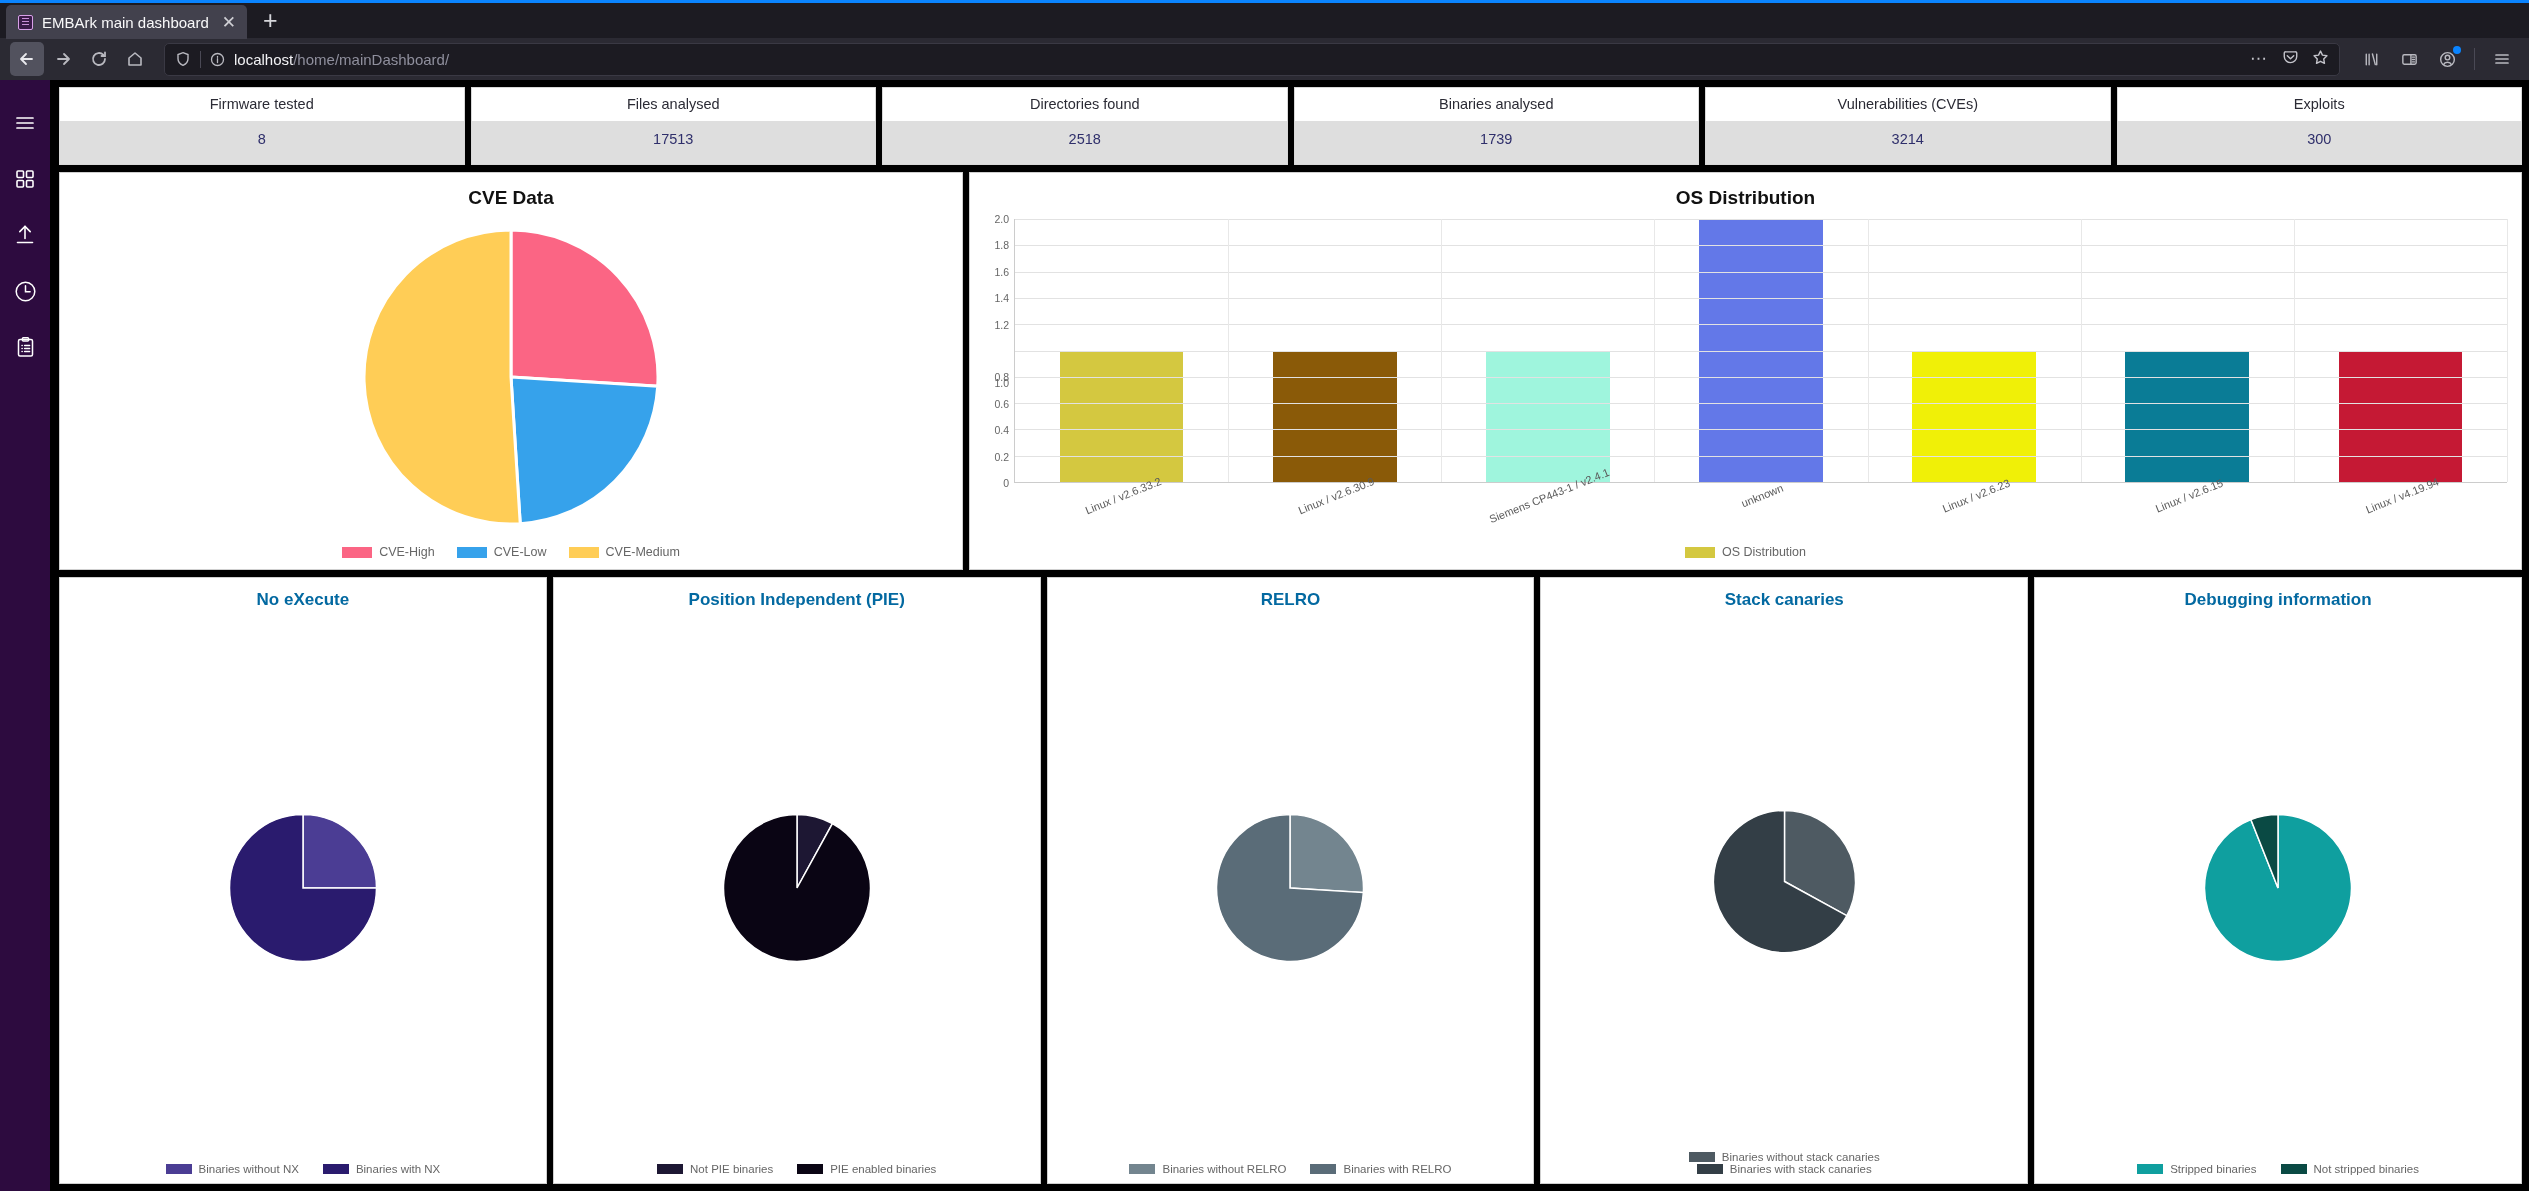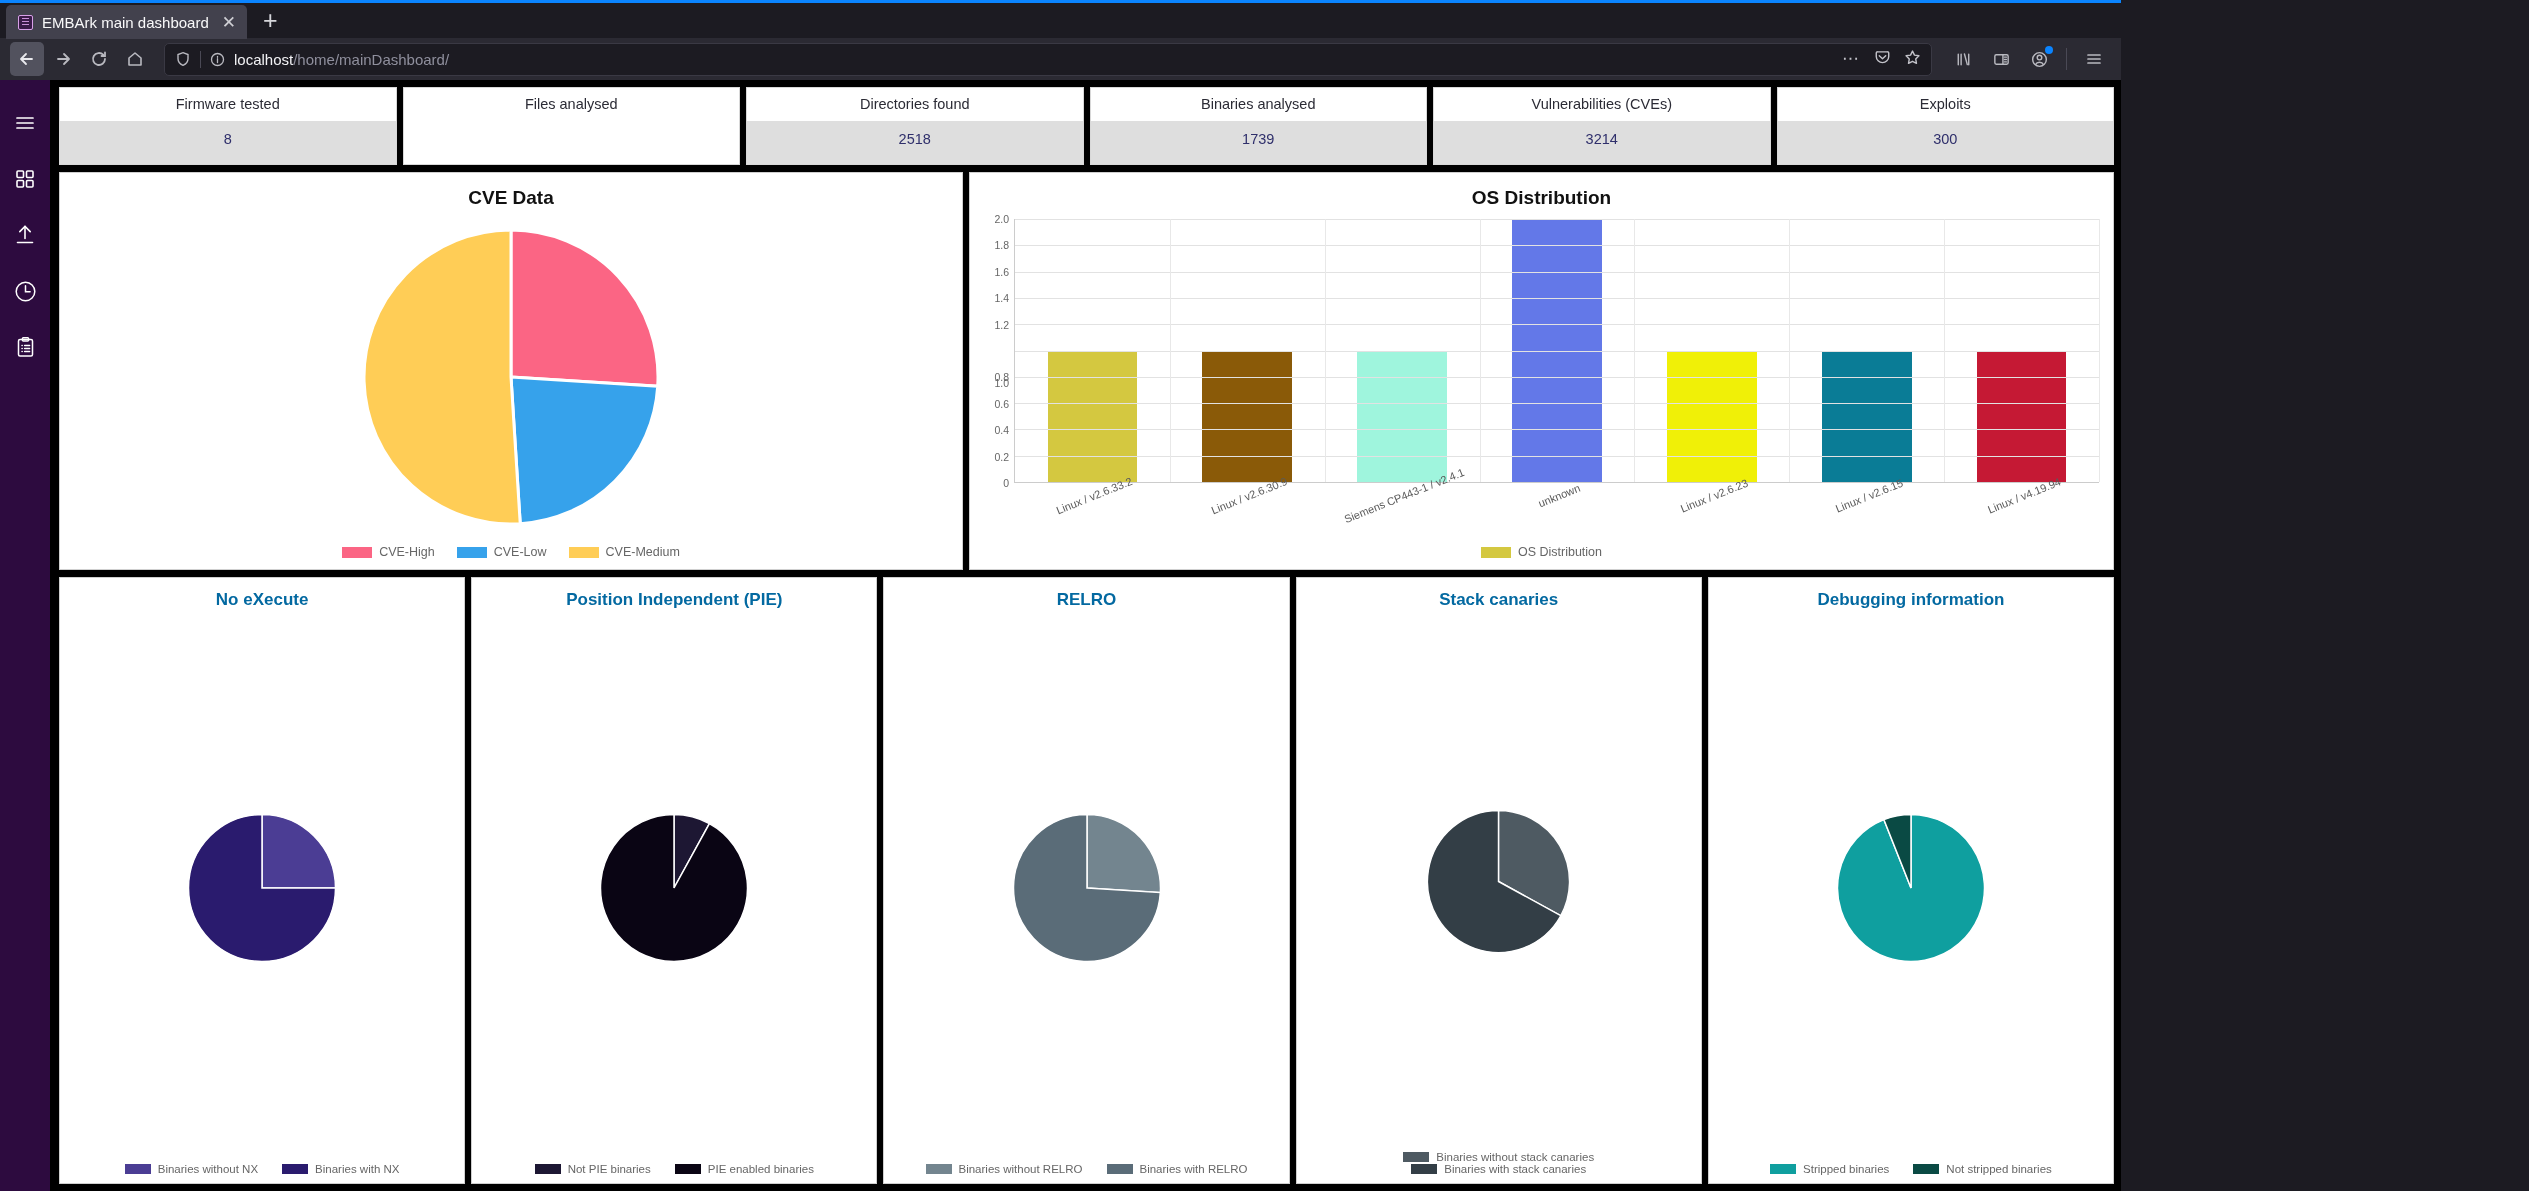--- a/index.html
+++ b/index.html
@@ -4,21 +4,21 @@
 <style>
   * { box-sizing: border-box; margin: 0; padding: 0; }
   html, body {
     width: 2529px; height: 1191px;
     font-family: "Liberation Sans", sans-serif;
     background: #1c1b22;
     overflow: hidden;
   }
 
   
-  .browser { width: 2121px; height: 1191px; display: flex; flex-direction: column; border-radius: 12px; }
+  .browser { width: 2529px; height: 1191px; display: flex; flex-direction: column; border-radius: 12px; }
 
   .tabstrip {
     height: 38px; background: #1c1b22; display: flex; align-items: flex-end;
     padding-left: 6px; flex: 0 0 38px; position: relative;
   }
   .tabstrip::before {
     content: ""; position: absolute; top: 0; left: 0; right: 0; height: 3px;
     background: #0a84ff;
   }
   .tab {
@@ -299,20 +299,21 @@
 
     <div class="content">
 
       <div class="stats">
         <div class="stat-card">
           <div class="stat-head">Firmware tested</div>
           <div class="stat-val">8</div>
         </div>
         <div class="stat-card">
           <div class="stat-head">Files analysed</div>
+          <div class="stat-val">17513</div>
         </div>
         <div class="stat-card">
           <div class="stat-head">Directories found</div>
           <div class="stat-val">2518</div>
         </div>
         <div class="stat-card">
           <div class="stat-head">Binaries analysed</div>
           <div class="stat-val">1739</div>
         </div>
         <div class="stat-card">

